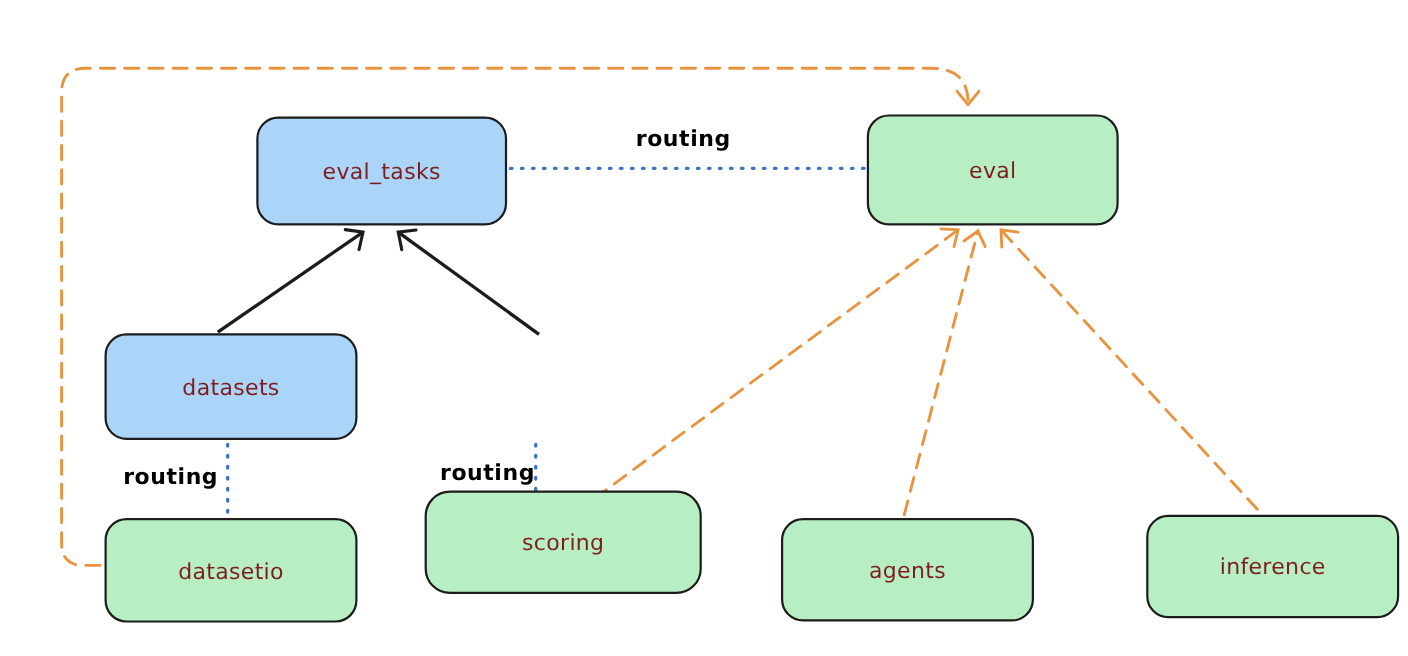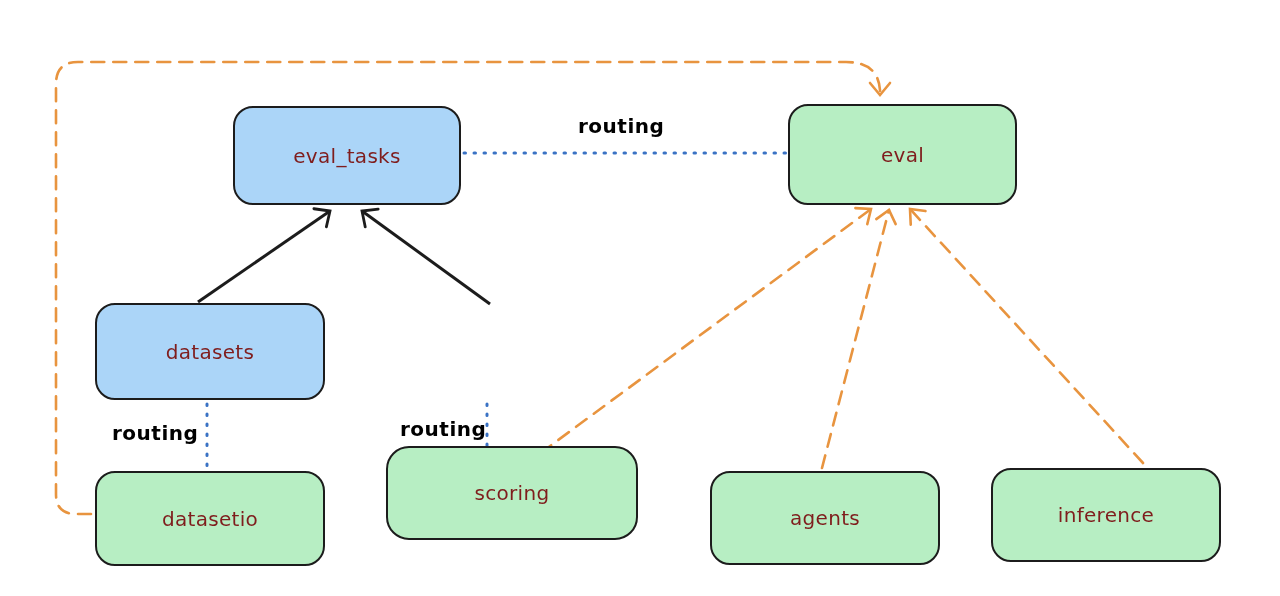--- a/index.html
+++ b/index.html
@@ -90,21 +90,21 @@
   </div>
 
   <div class="node node--green" style="left:386px; top:446px; width:252px; height:94px;border-radius:23px;">
     <span>scoring</span>
   </div>
 
   <div class="node node--green" style="left:710px; top:471px; width:230px; height:94px;">
     <span>agents</span>
   </div>
 
-  <div class="node node--green" style="left:991px; top:468px; width:230px; height:94px;justify-content:center;">
+  <div class="node node--green" style="left:1042px; top:468px; width:230px; height:94px;justify-content:center;">
     <span>inference</span>
   </div>
 
   <div class="edge-label" style="left:578px; top:114px;">routing</div>
 
   <div class="edge-label" style="left:112px; top:421px;">routing</div>
 
   <div class="edge-label" style="left:400px; top:417px;">routing</div>
 
 </div>

